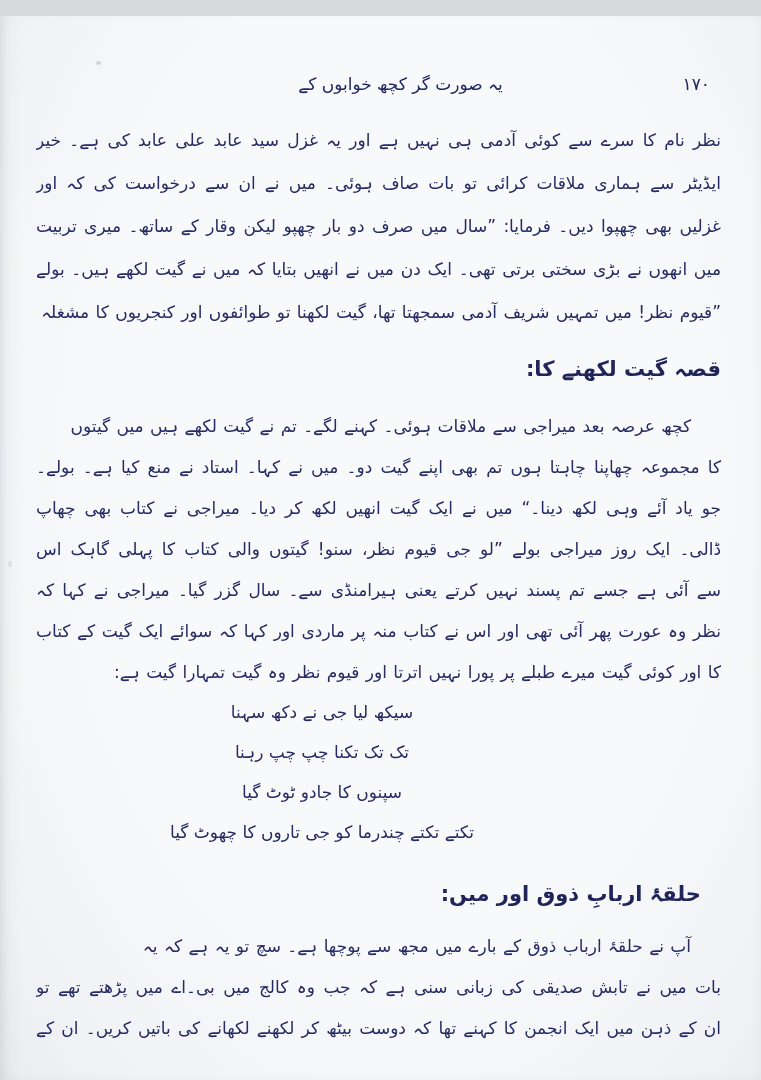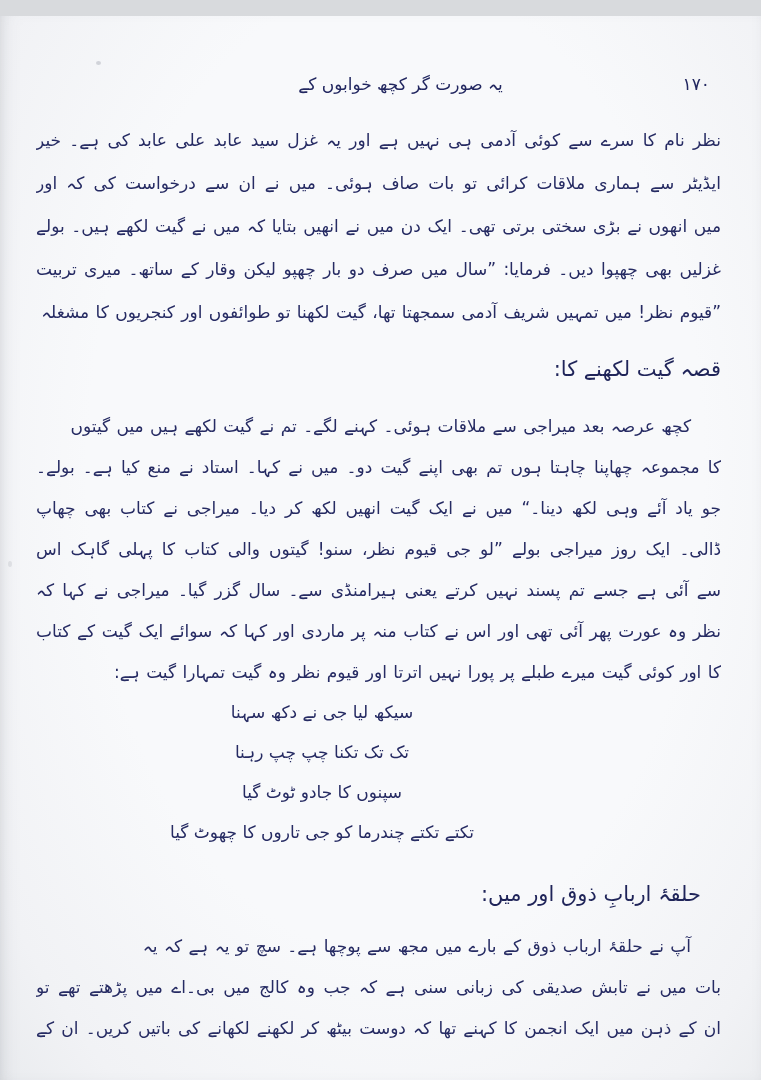--- a/index.html
+++ b/index.html
@@ -51,21 +51,21 @@
     word-spacing:1px;
   }
   .p2 .line,.p3 .line{height:41px;line-height:41px;}
   .line.last{text-align:right;text-align-last:right;}
   .line.first-indent{
     text-align:left;text-align-last:right;
     padding-right:30px;
   }
   .heading{
     position:absolute;left:36px;right:40px;
-    font-size:21px;font-weight:normal;
+    font-size:21px;font-weight:bold;
     text-align:right;
     color:#1f2459;
     height:46px;line-height:46px;
   }
   .heading.h2{padding-right:20px;}
   .verse{
     position:absolute;left:36px;width:572px;
     text-align:center;
   }
   .vline{
@@ -84,22 +84,22 @@
   <div class="speck s2"></div>
 
   <div class="running-header">
     <div class="book-title">یہ صورت گر کچھ خوابوں کے</div>
     <div class="page-number">۱۷۰</div>
   </div>
 
   <div class="block p1" style="top:103px">
     <div class="line">نظر نام کا سرے سے کوئی آدمی ہی نہیں ہے اور یہ غزل سید عابد علی عابد کی ہے۔ خیر انھوں نے</div>
     <div class="line">ایڈیٹر سے ہماری ملاقات کرائی تو بات صاف ہوئی۔ میں نے ان سے درخواست کی کہ اور</div>
+    <div class="line">غزلیں بھی چھپوا دیں۔ فرمایا: ”سال میں صرف دو بار چھپو لیکن وقار کے ساتھ۔ میری تربیت</div>
     <div class="line">میں انھوں نے بڑی سختی برتی تھی۔ ایک دن میں نے انھیں بتایا کہ میں نے گیت لکھے ہیں۔ بولے</div>
-    <div class="line">غزلیں بھی چھپوا دیں۔ فرمایا: ”سال میں صرف دو بار چھپو لیکن وقار کے ساتھ۔ میری تربیت</div>
     <div class="line last">”قیوم نظر! میں تمہیں شریف آدمی سمجھتا تھا، گیت لکھنا تو طوائفوں اور کنجریوں کا مشغلہ ہے۔“</div>
   </div>
 
   <div class="heading h1" style="top:330px">قصہ گیت لکھنے کا:</div>
 
   <div class="block p2" style="top:390px">
     <div class="line first-indent">کچھ عرصہ بعد میراجی سے ملاقات ہوئی۔ کہنے لگے۔ تم نے گیت لکھے ہیں میں گیتوں</div>
     <div class="line">کا مجموعہ چھاپنا چاہتا ہوں تم بھی اپنے گیت دو۔ میں نے کہا۔ استاد نے منع کیا ہے۔ بولے۔</div>
     <div class="line">جو یاد آئے وہی لکھ دینا۔“ میں نے ایک گیت انھیں لکھ کر دیا۔ میراجی نے کتاب بھی چھاپ</div>
     <div class="line">ڈالی۔ ایک روز میراجی بولے ”لو جی قیوم نظر، سنو! گیتوں والی کتاب کا پہلی گاہک اس علاقے</div>

